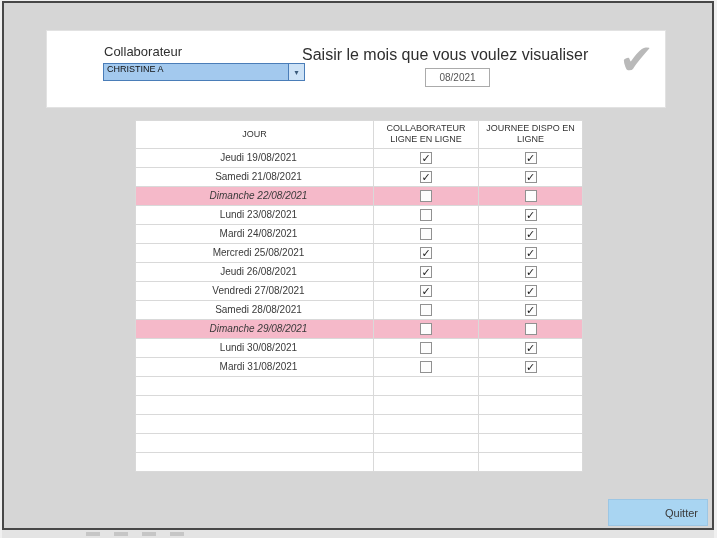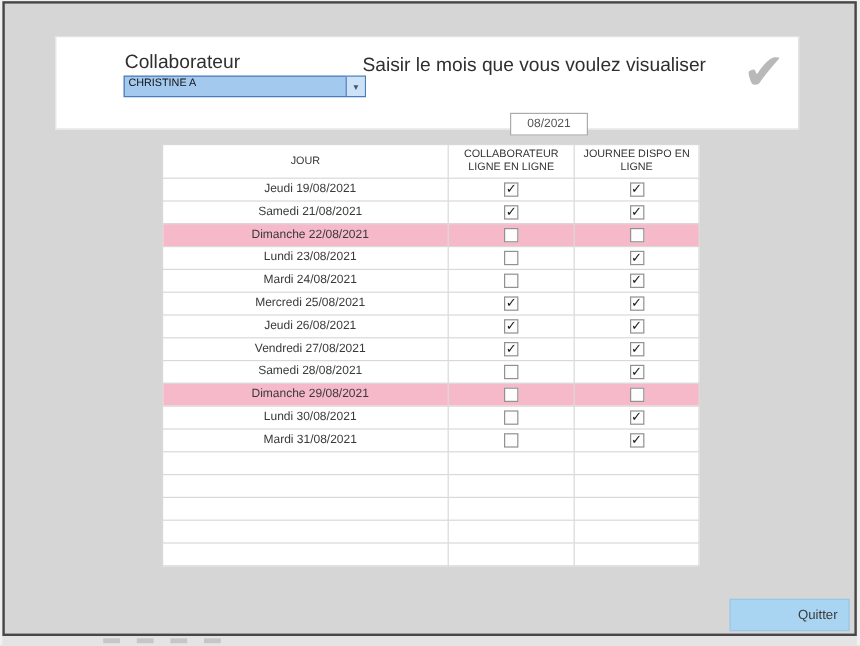--- a/index.html
+++ b/index.html
@@ -19,39 +19,39 @@
     position:absolute; left:2px; top:530px; width:712px; height:8px;
     background:#e4e4e4;
   }
   .strip-mark { position:absolute; top:2px; width:14px; height:4px; background:#c6c6c6; }
 
   .top-panel {
     position:absolute; left:42px; top:27px; width:620px; height:78px;
     background:var(--panel-bg,#ffffff);
     border:1px solid #e2e2e2;
   }
-  .collab-label { position:absolute; left:57px; top:13px; font-size:16px; color:#2f2f2f; }
+  .collab-label { position:absolute; left:57px; top:13px; font-size:13px; color:#2f2f2f; }
   .combobox {
     position:absolute; left:56px; top:32px; width:202px; height:18px;
     border:1px solid var(--combobox-border,#4a7db8);
     background:var(--combobox-highlight,#a3c9ee);
     display:flex; align-items:flex-start; cursor:pointer;
   }
   .combo-text { flex:1; font-size:9px; color:#111; padding-left:3px; white-space:nowrap; overflow:hidden; }
   .combo-btn {
     width:16px; height:100%; background:#cde2f6;
     border-left:1px solid var(--combobox-border,#4a7db8);
     display:flex; align-items:center; justify-content:center;
     font-size:8px; color:#3a5a7a;
   }
   .month-label { position:absolute; left:255px; top:15px; width:310px; text-align:left; font-size:16px; color:#2f2f2f; }
   .month-input {
     position:absolute; left:378px; top:37px; width:65px; height:19px;
     border:1px solid #ababab; background:#fff; text-align:center;
-    font-size:10px; color:#555; font-family:"Liberation Sans", sans-serif;margin-top:26px;
+    font-size:10px; color:#555; font-family:"Liberation Sans", sans-serif;
   }
   .check-icon {
     position:absolute; left:572px; top:8px; font-size:42px; line-height:1;
     color:var(--check-icon,#b9b9b9); cursor:pointer;
   }
 
   .grid {
     position:absolute; left:131px; top:117px; width:447px;
     border-collapse:collapse; background:#fff; table-layout:fixed;
   }
@@ -59,21 +59,21 @@
   .grid col.c2 { width:105px; }
   .grid col.c3 { width:104px; }
   .grid th, .grid td { border:1px solid var(--grid-line,#d9d9d9); }
   .grid th {
     height:27px; font-size:9px; font-weight:400; color:#333;
     text-align:center; padding:2px; line-height:1.25; vertical-align:middle;
   }
   .grid td { height:19px; font-size:10px; color:#3a3a3a; vertical-align:middle;text-align:center; }
   .grid td.day { padding-left:8px; }
   .grid td.cb { text-align:center; }
-  .grid tr.sunday { background:var(--sunday-row,#f5b9c9); }
+  .grid tr.sunday { background:var(--sunday-row,#f5b9c9);font-style:italic; }
   .checkbox {
     display:inline-block; width:12px; height:12px; background:#fdfdfd;
     border:1px solid #919191; font-size:11px; line-height:10px;
     color:#1a1a1a; text-align:center; vertical-align:middle; cursor:pointer;
   }
 
   .quit-btn {
     position:absolute; left:604px; top:496px; width:100px; height:27px;
     background:var(--quit-button-bg,#a9d5f2); border:1px solid #9cc6e4;
     font-size:11px; color:#3a3a3a; font-family:"Liberation Sans", sans-serif;

